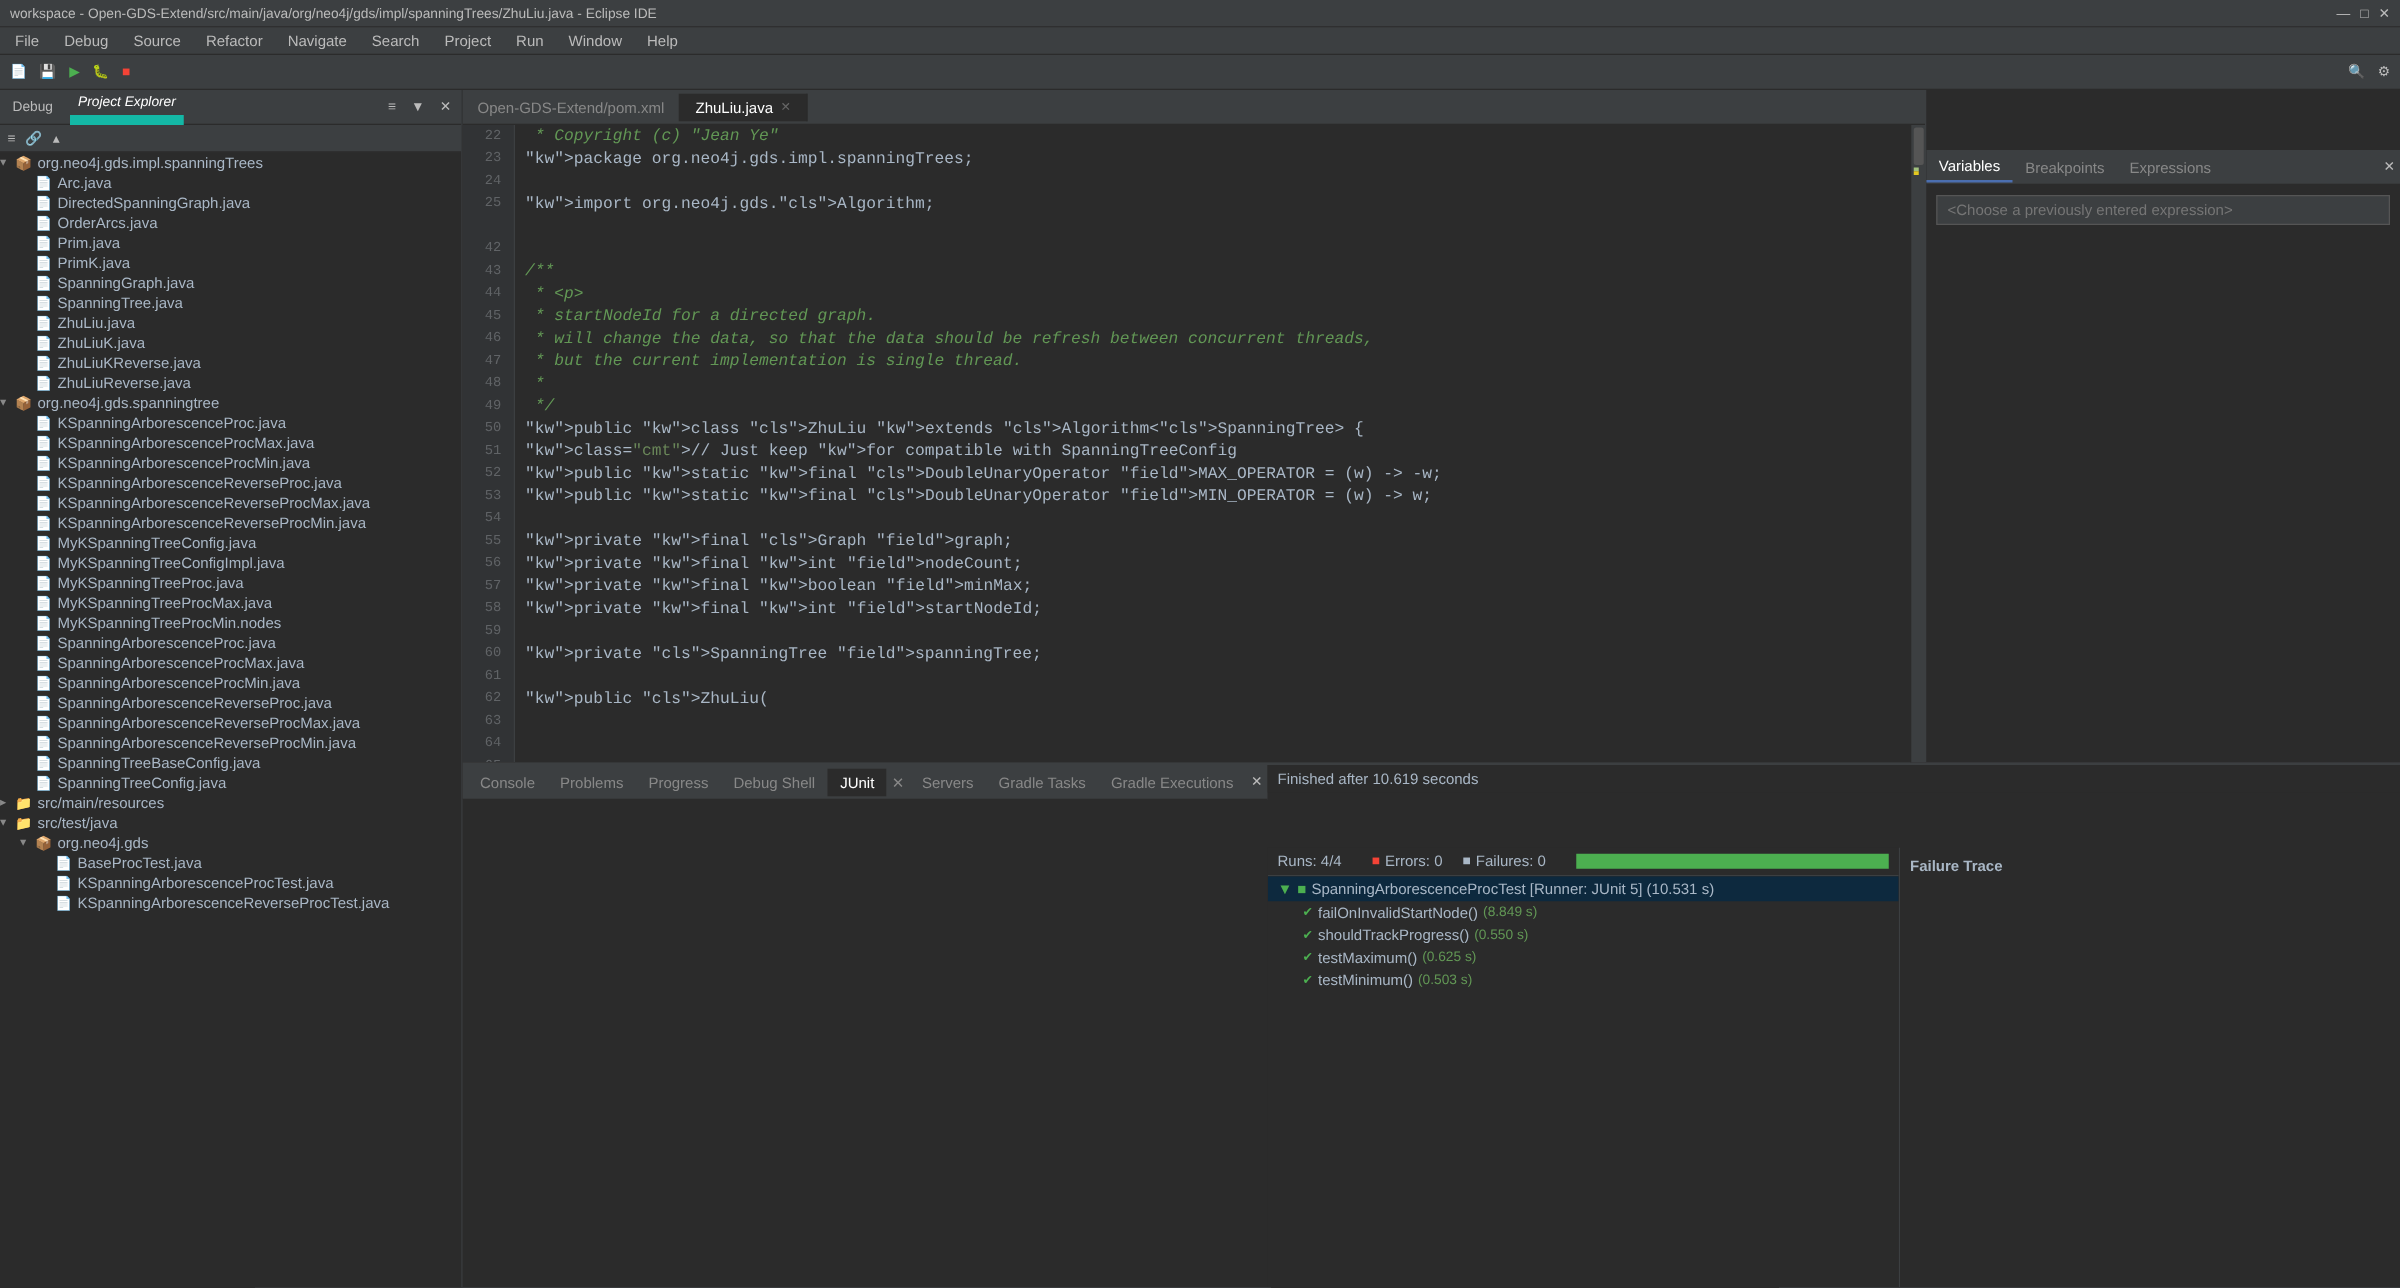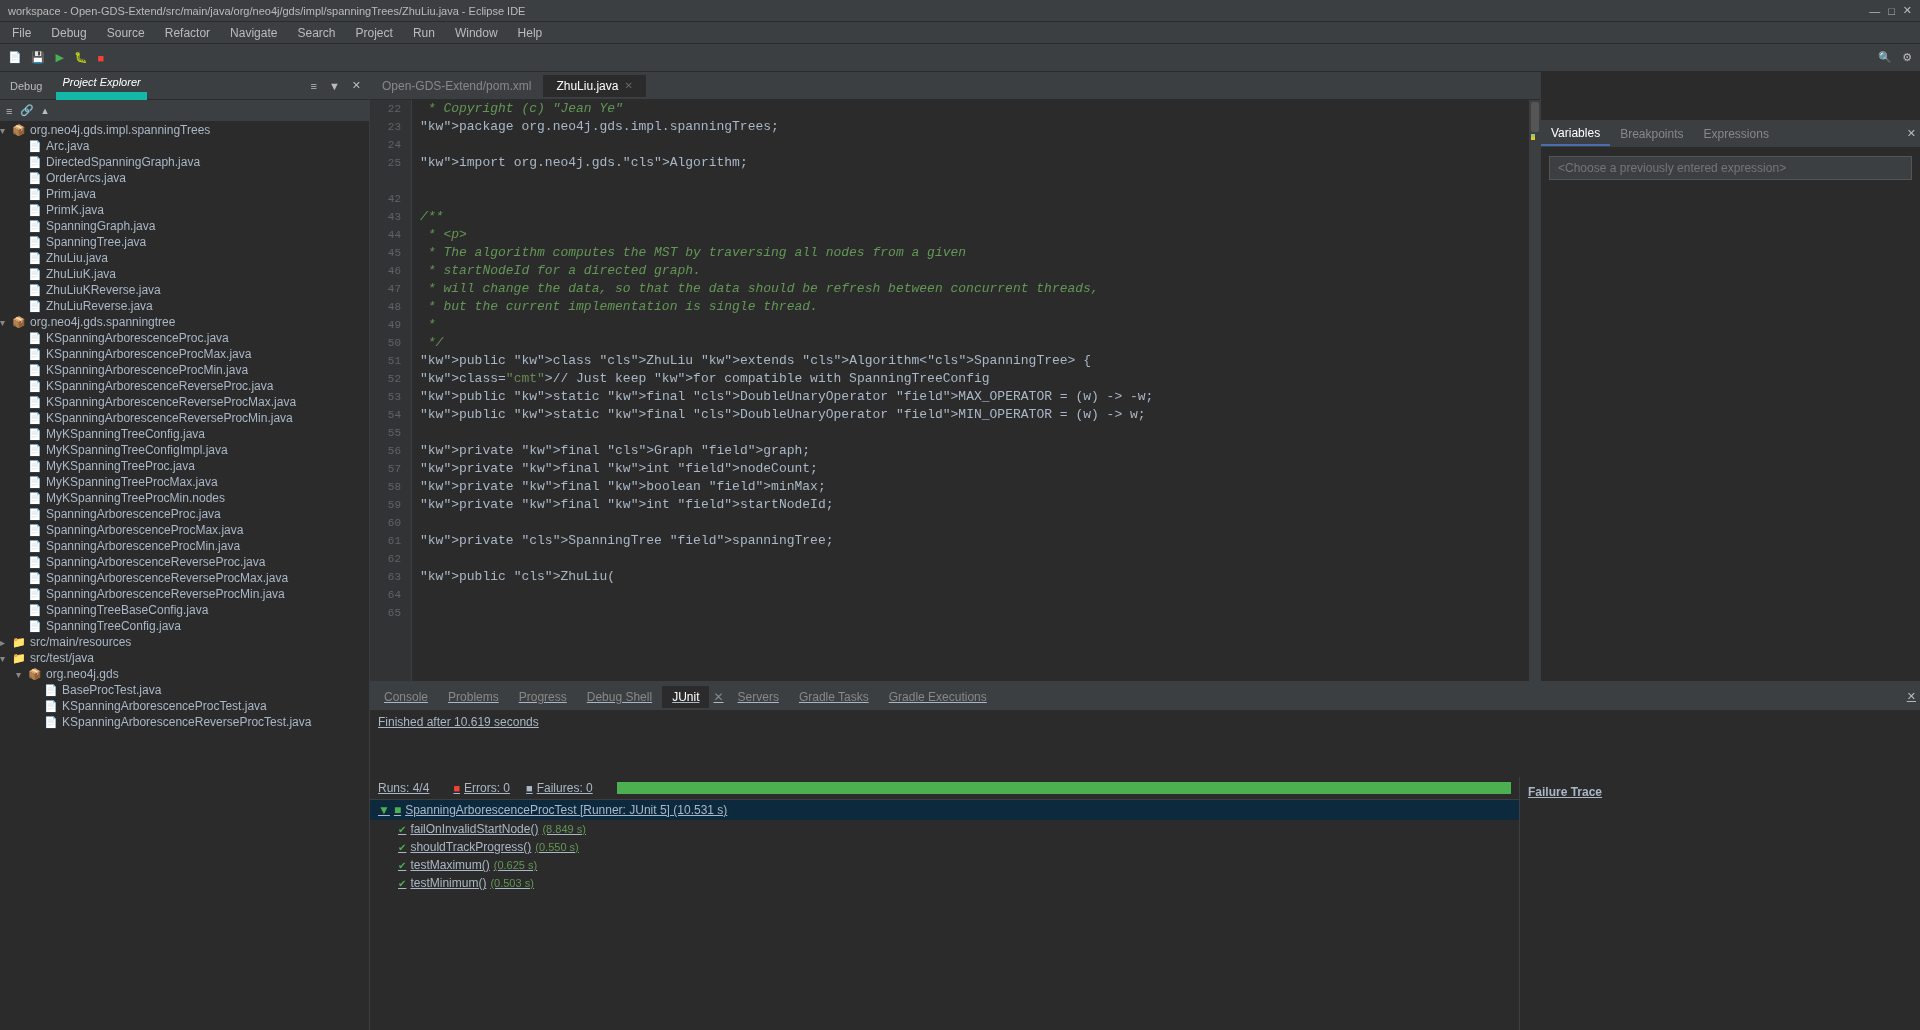--- a/index.html
+++ b/index.html
@@ -60,21 +60,21 @@
 
     
     #editor-code::-webkit-scrollbar { width: 10px; height: 10px; }
     #editor-code::-webkit-scrollbar-track { background: #3c3f41; }
     #editor-code::-webkit-scrollbar-thumb { background: #555; }
     #file-tree::-webkit-scrollbar { width: 6px; }
     #file-tree::-webkit-scrollbar-track { background: #2b2b2b; }
     #file-tree::-webkit-scrollbar-thumb { background: #555; }
 
     
-    #bottom-panel { height: 349px; background: #2b2b2b; border-top: 2px solid #3c3f41; display: flex; flex-direction: column; text-decoration: underline; }
+    #bottom-panel { height: 420px; background: #2b2b2b; border-top: 2px solid #3c3f41; display: flex; flex-direction: row; }
     #bottom-tabs { background: #3c3f41; display: flex; align-items: center; height: 28px; border-bottom: 1px solid #2b2b2b; padding-left: 4px; gap: 0; }
     .bottom-tab { color: #888; padding: 4px 10px; font-size: 12px; cursor: pointer; display: flex; align-items: center; gap: 4px; }
     .bottom-tab.active { background: #2b2b2b; color: #fff; }
     #bottom-content { flex: 1; display: flex; flex-direction: column; overflow: hidden; }
     #bottom-status { padding: 4px 8px; color: #a9b7c6; font-size: 12px; background: #2b2b2b; }
     #junit-area { flex: 1; display: flex; overflow: hidden; margin-top: 44px; }
     #junit-left { flex: 1; display: flex; flex-direction: column; overflow: hidden; border-right: 1px solid #3c3f41; }
     #junit-summary { display: flex; align-items: center; padding: 4px 8px; gap: 16px; background: #2b2b2b; font-size: 12px; border-bottom: 1px solid #3c3f41; }
     .runs-label { color: #a9b7c6; }
     .errors-label { color: #a9b7c6; }
@@ -426,21 +426,20 @@
             </div>
           <div id="editor-code">
               <div class="code-line"><span class="cmt"> * Copyright (c) "Jean Ye"</span></div>
               <div class="code-line"><span class="&lt;span">"kw"</span>&gt;package org.neo4j.gds.impl.spanningTrees;</div>
               <div class="code-line">&nbsp;</div>
               <div class="code-line"><span class="&lt;span">"kw"</span>&gt;import org.neo4j.gds.<span class="&lt;span">"cls"</span>&gt;Algorithm;</div>
               <div class="code-line">&nbsp;</div>
               <div class="code-line">&nbsp;</div>
               <div class="code-line"><span class="cmt">/**</span></div>
               <div class="code-line"><span class="cmt"> * &lt;p&gt;</span></div>
-              <div class="code-line"><span class="cmt"> * The algorithm computes the MST by traversing all nodes from a given</span></div>
               <div class="code-line"><span class="cmt"> * startNodeId for a directed graph.</span></div>
               <div class="code-line"><span class="cmt"> * will change the data, so that the data should be refresh between concurrent threads,</span></div>
               <div class="code-line"><span class="cmt"> * but the current implementation is single thread.</span></div>
               <div class="code-line"><span class="cmt"> *</span></div>
               <div class="code-line"><span class="cmt"> */</span></div>
               <div class="code-line"><span class="&lt;span">"kw"</span>&gt;public <span class="&lt;span">"kw"</span>&gt;class <span class="&lt;span">"cls"</span>&gt;ZhuLiu <span class="&lt;span">"kw"</span>&gt;extends <span class="&lt;span">"cls"</span>&gt;Algorithm&lt;<span class="&lt;span">"cls"</span>&gt;SpanningTree&gt; {</div>
               <div class="code-line">    <span <span="" class="&lt;span">"kw"</span>&gt;class=<span class="str">"cmt"</span>&gt;// Just keep <span class="&lt;span">"kw"</span>&gt;for compatible with SpanningTreeConfig</div>
               <div class="code-line">    <span class="&lt;span">"kw"</span>&gt;public <span class="&lt;span">"kw"</span>&gt;static <span class="&lt;span">"kw"</span>&gt;final <span class="&lt;span">"cls"</span>&gt;DoubleUnaryOperator <span class="&lt;span">"field"</span>&gt;MAX_OPERATOR = (w) -&gt; -w;</div>
               <div class="code-line">    <span class="&lt;span">"kw"</span>&gt;public <span class="&lt;span">"kw"</span>&gt;static <span class="&lt;span">"kw"</span>&gt;final <span class="&lt;span">"cls"</span>&gt;DoubleUnaryOperator <span class="&lt;span">"field"</span>&gt;MIN_OPERATOR = (w) -&gt; w;</div>
               <div class="code-line">&nbsp;</div>

